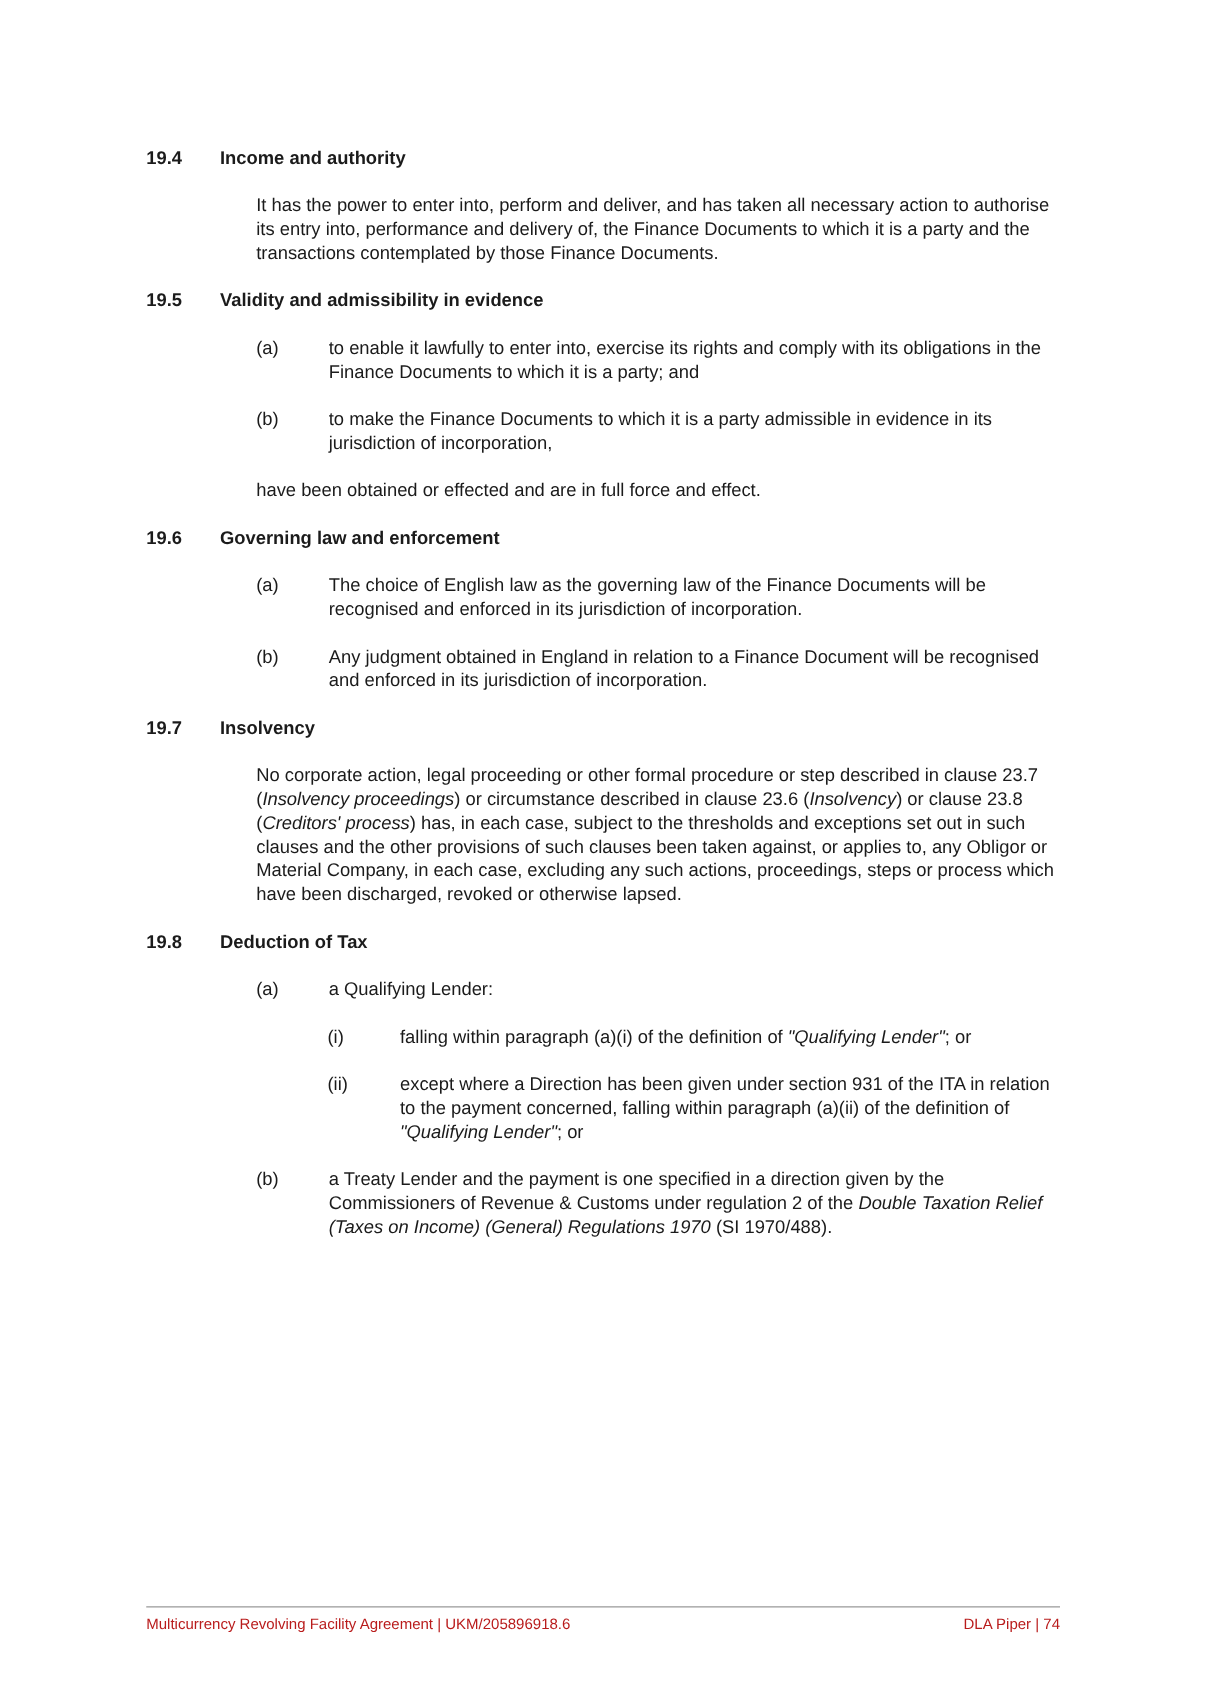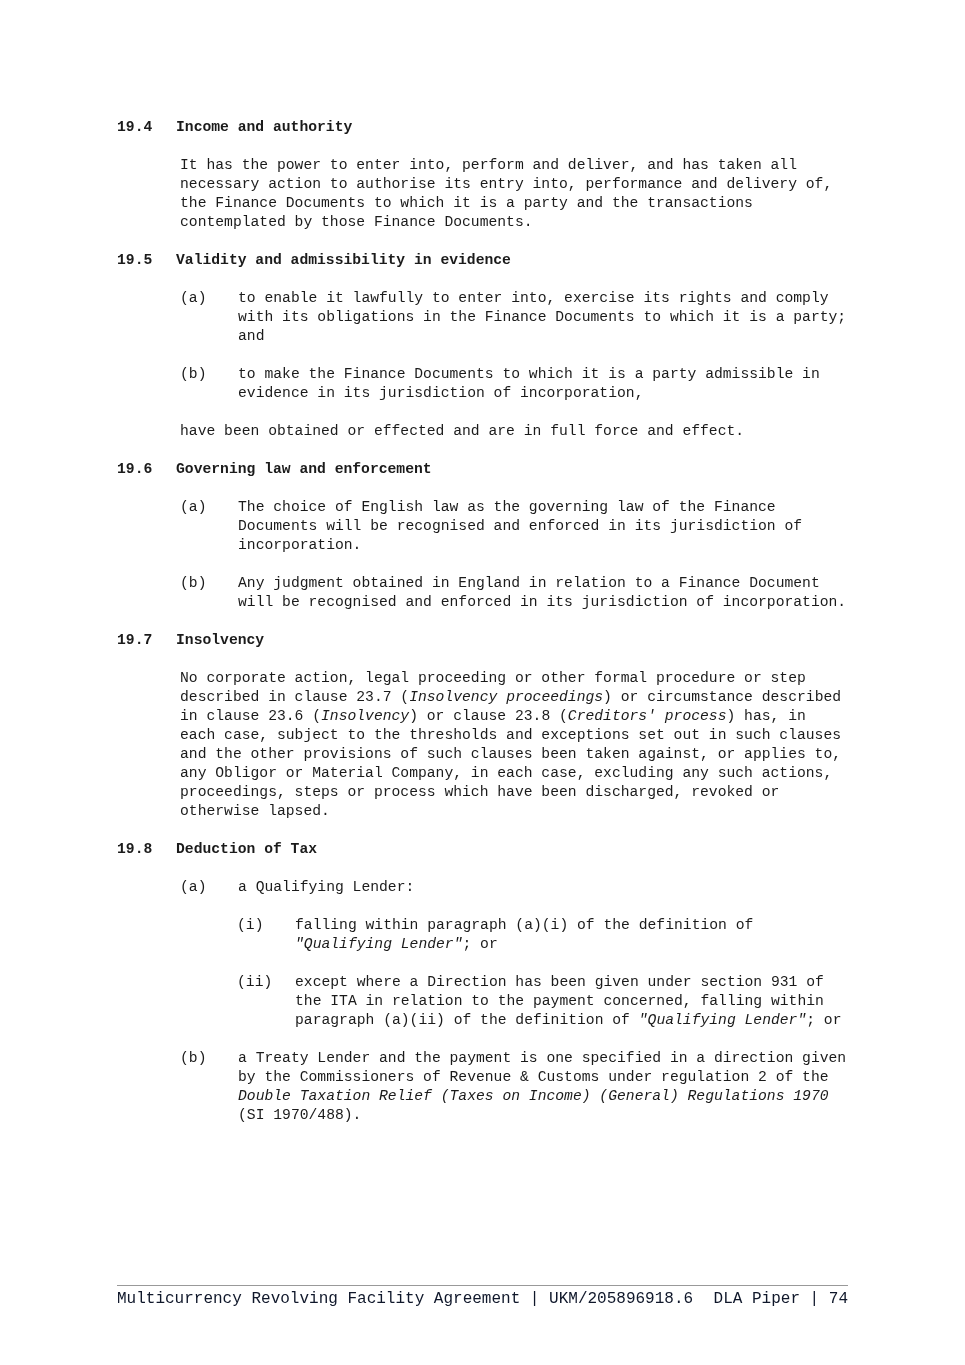--- a/index.html
+++ b/index.html
@@ -3,55 +3,55 @@
 <meta charset="utf-8">
 <style>
   * { margin: 0; padding: 0; box-sizing: border-box; }
   html, body { background: #ffffff; }
   .page {
     position: relative;
     width: 965px;
     height: 1365px;
     background: #ffffff;
     color: #1b1b1b;
-    font-family: Liberation Mono, monospace;
+    font-family: Liberation Sans, sans-serif;
     font-size: 14.7px;
     line-height: 19px;
     overflow: hidden;
   }
   .doc {
     position: absolute;
     top: 118px;
     left: 117px;
     width: 731px;
   }
   .section { margin-top: 19px; }
   .section:first-child { margin-top: 0; }
   .sec-head { display: flex; font-weight: bold; }
   .sec-num { flex: 0 0 59px; }
   .sec-title { flex: 1; }
-  .sec-body { margin-left: 63px; }
+  .sec-body { margin-left: 88px; }
   .para, .item { margin-top: 19px; }
   .item { display: flex; }
   .marker { flex: 0 0 58px; }
   .item-body { flex: 1; }
   .item.lvl2 { margin-left: 57px; }
   .it { font-style: italic; }
   .footer {
     position: absolute;
     left: 117px;
     right: 117px;
     top: 1285px;
     border-top: 1px solid #999999;
     padding-top: 6px;
     display: flex;
     justify-content: space-between;
-    font-size: 16px;
+    font-size: 12px;
     line-height: 15px;
-    color: #0f172a;
+    color: #b91c1c;
   }
 </style>
 </head>
 <body>
 
 <div class="page">
   <main class="doc">
       <section class="section">
         <div class="sec-head">
           <span class="sec-num">19.4</span>

